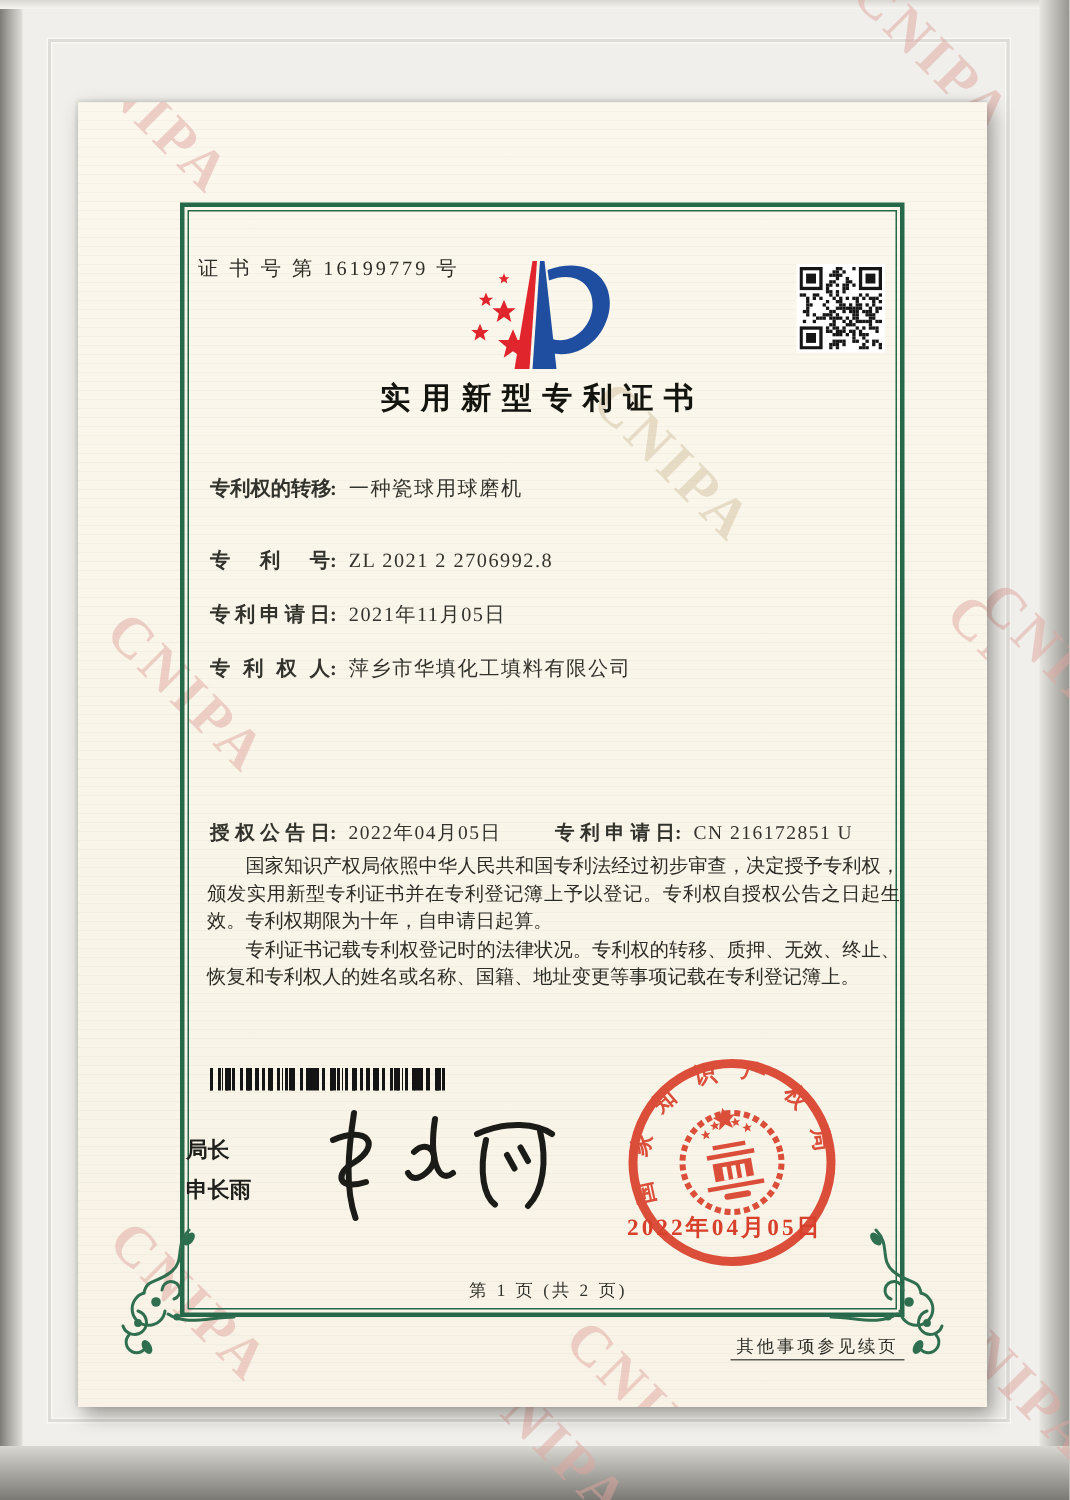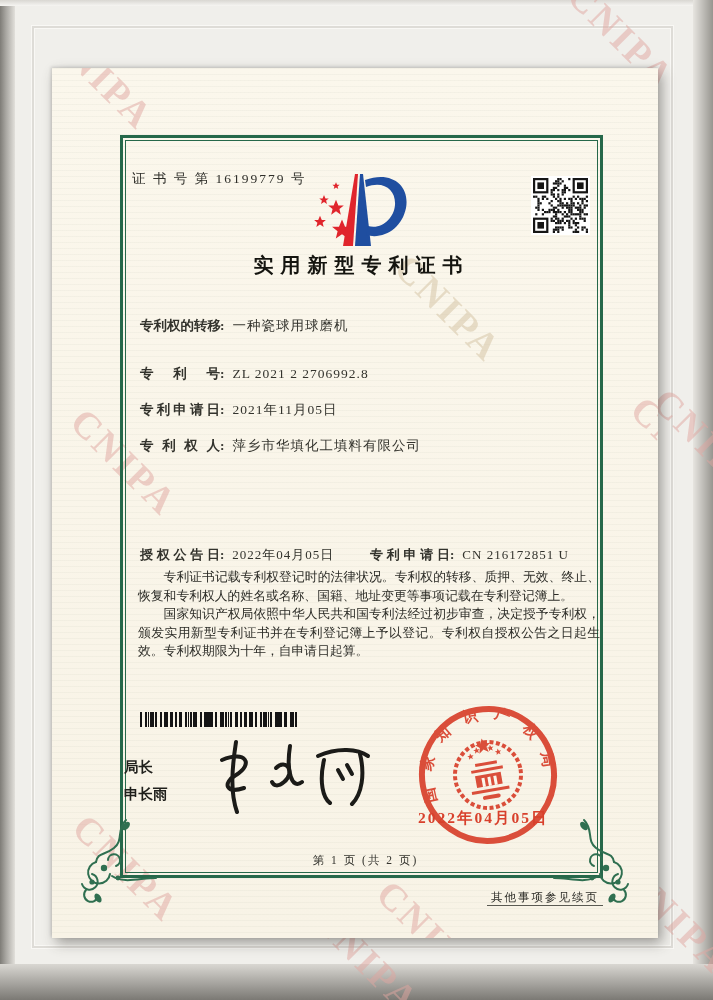--- a/index.html
+++ b/index.html
@@ -377,22 +377,22 @@
     </div>
 
     <div class="grant-row">
       <span class="flabel">授权公告日</span><span class="fcolon">:</span><span class="fvalue">2022年04月05日</span>
       <span class="grant-no">
         <span class="flabel">专利申请日</span><span class="fcolon">:</span><span class="fvalue">CN 216172851 U</span>
       </span>
     </div>
 
     <div class="paras">
+      <p>国家知识产权局依照中华人民共和国专利法经过初步审查，决定授予专利权，颁发实用新型专利证书并在专利登记簿上予以登记。专利权自授权公告之日起生效。专利权期限为十年，自申请日起算。</p>
       <p>专利证书记载专利权登记时的法律状况。专利权的转移、质押、无效、终止、恢复和专利权人的姓名或名称、国籍、地址变更等事项记载在专利登记簿上。</p>
-      <p>国家知识产权局依照中华人民共和国专利法经过初步审查，决定授予专利权，颁发实用新型专利证书并在专利登记簿上予以登记。专利权自授权公告之日起生效。专利权期限为十年，自申请日起算。</p>
     </div>
 
     <div class="barcode"></div>
 
     <div class="signer">
       <div>局长</div>
       <div>申长雨</div>
     </div>
 
     <svg class="signature" width="180" height="92" viewBox="0 0 180 92">

